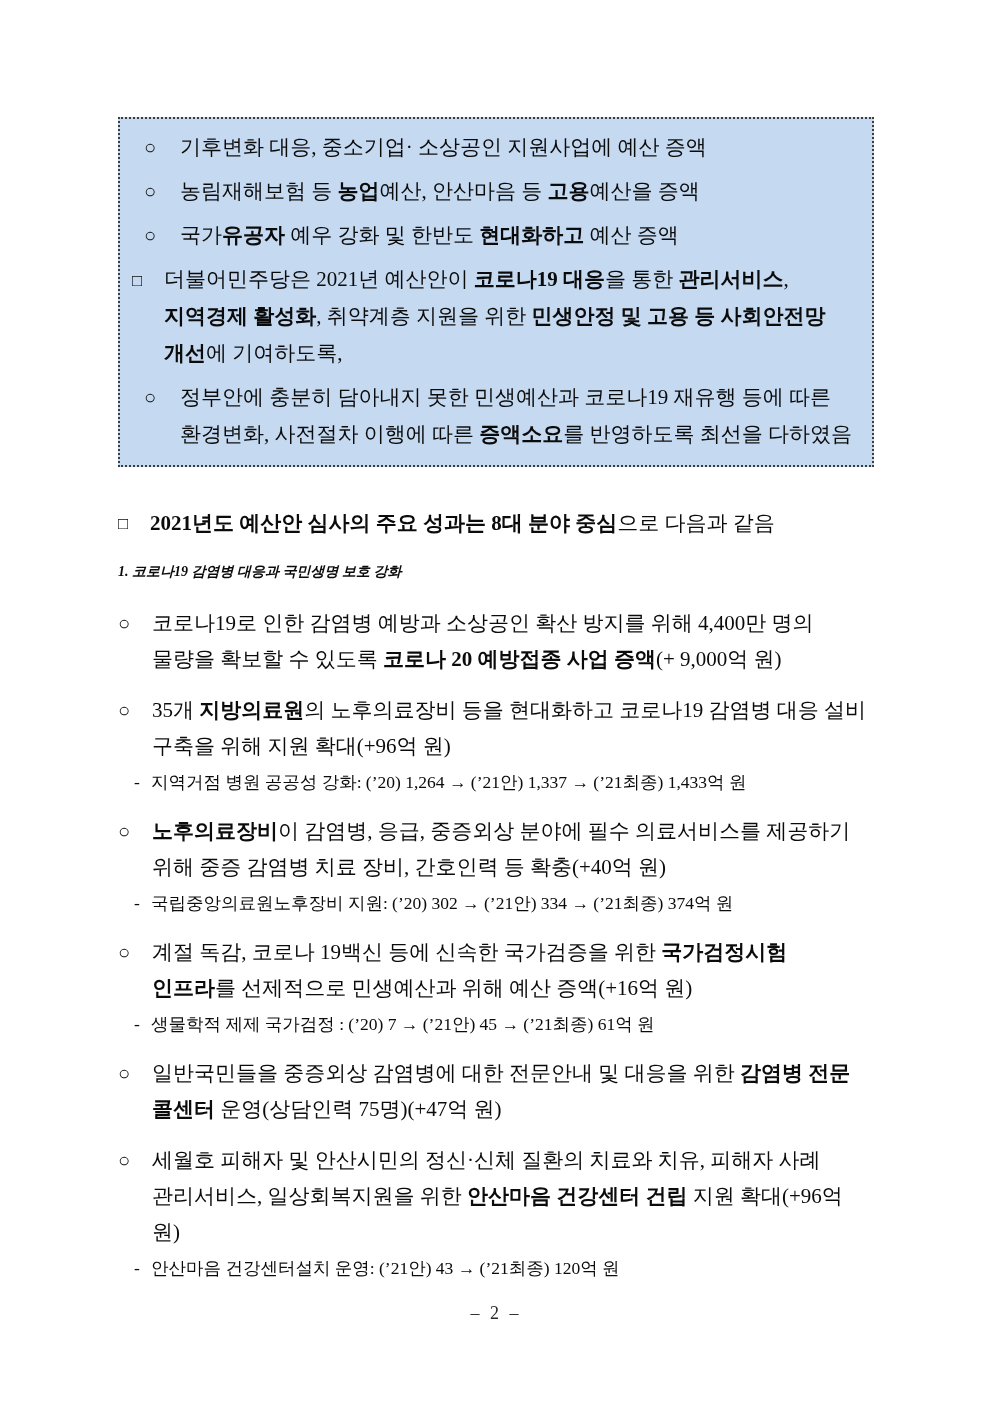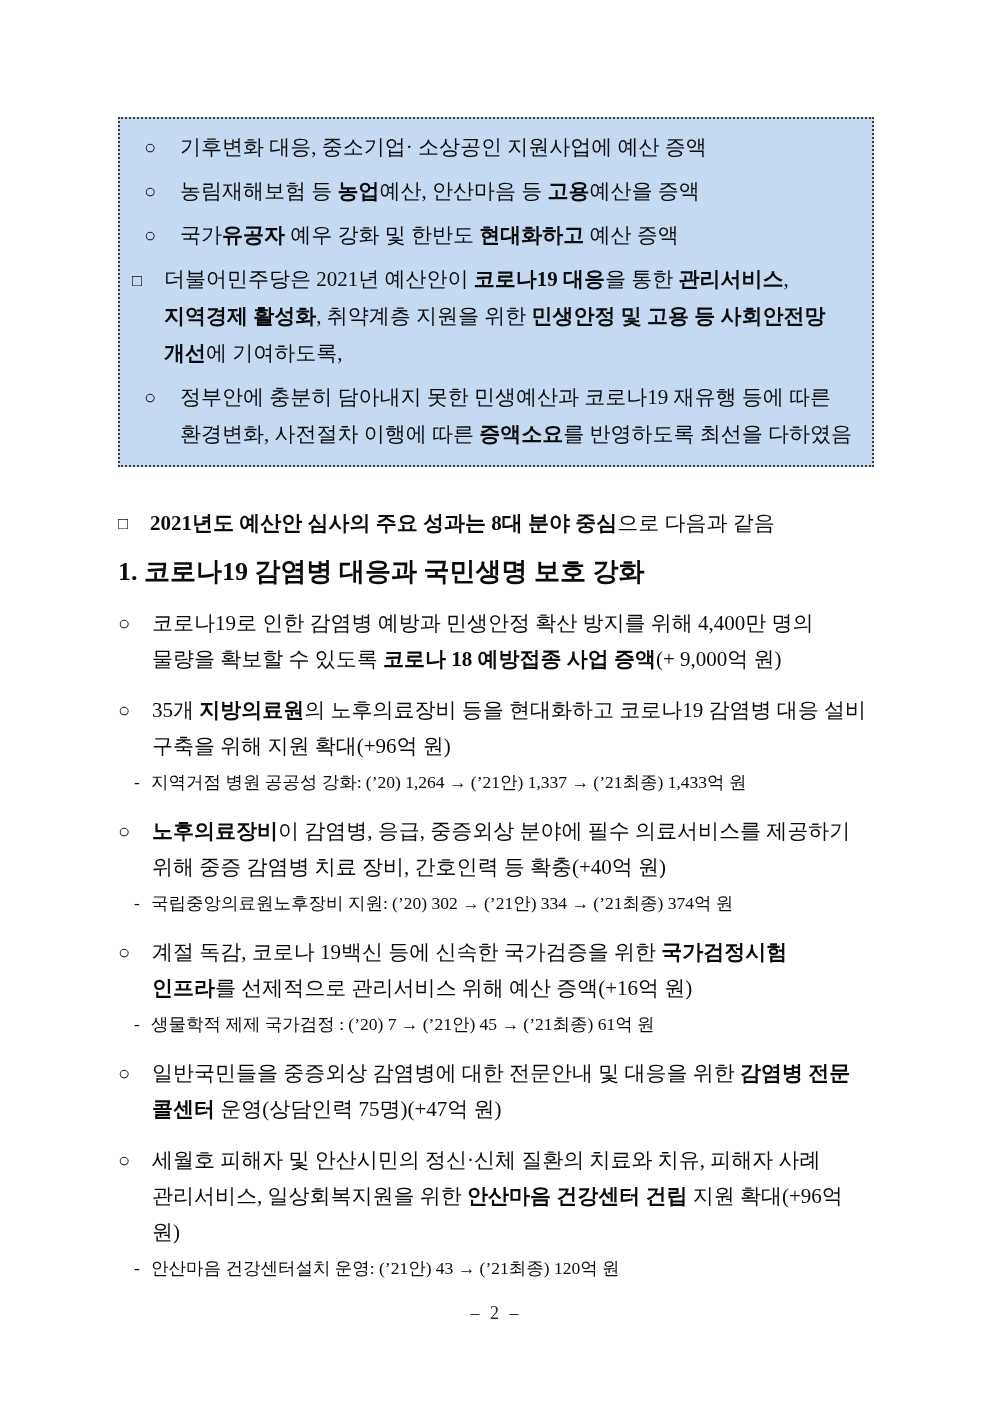--- a/index.html
+++ b/index.html
@@ -26,21 +26,21 @@
   .highlight-box .block{font-size:21px;line-height:37px;}
   .highlight-box .block + .block{margin-top:7px;}
   .highlight-box .circle{padding-left:12px;}
   .highlight-box .circle .bullet{width:36px;font-size:20px;}
   .highlight-box .check .bullet{width:32px;font-size:17px;font-weight:bold;padding-top:1px;}
 
   
   .body-blocks{margin-top:38px;width:756px;}
   .body-blocks .block{font-size:21px;line-height:36px;}
   .body-blocks .check .bullet{width:32px;font-size:17px;font-weight:bold;padding-top:1px;}
-  .body-blocks .section{margin-top:12px;font-size:26px;}
+  .body-blocks .section{margin-top:12px;font-size:14px;font-style:italic;}
   .body-blocks .circle{margin-top:15px;}
   .body-blocks .circle .bullet{width:34px;font-size:20px;}
   .body-blocks .dash{margin-top:3px;margin-left:16px;font-size:17.5px;line-height:31px;}
   .body-blocks .dash .bullet{width:17px;}
 
   .footer{
     position:absolute;left:0;top:1303px;width:992px;text-align:center;
     font-size:18px;letter-spacing:3px;color:#2a2a2a;
   }
 </style>
@@ -73,41 +73,41 @@
   <div class="body-blocks">
       <div class="block check">
         <span class="bullet">□</span>
         <span class="text"><b>2021년도 예산안 심사의 주요 성과는 8대 분야 중심</b><span>으로 다음과 같음</span></span>
       </div>
       <div class="block section">
         <span class="text"><b>1. 코로나19 감염병 대응과 국민생명 보호 강화</b></span>
       </div>
       <div class="block circle">
         <span class="bullet">○</span>
-        <span class="text"><span>코로나19로 인한 감염병 예방과 민생안정 확산 방지를 위해 4,400만 명의 물량을 확보할 수 있도록 </span><b>코로나 18 예방접종 사업 증액</b><span>(+ 9,000억 원)</span></span>
+        <span class="text"><span>코로나19로 인한 감염병 예방과 소상공인 확산 방지를 위해 4,400만 명의 물량을 확보할 수 있도록 </span><b>코로나 20 예방접종 사업 증액</b><span>(+ 9,000억 원)</span></span>
       </div>
       <div class="block circle">
         <span class="bullet">○</span>
         <span class="text"><span>35개 </span><b>지방의료원</b><span>의 노후의료장비 등을 현대화하고 코로나19 감염병 대응 설비 구축을 위해 지원 확대(+96억 원)</span></span>
       </div>
       <div class="block dash">
         <span class="bullet">-</span>
         <span class="text"><span>지역거점 병원 공공성 강화: (’20) 1,264 → (’21안) 1,337 → (’21최종) 1,433억 원</span></span>
       </div>
       <div class="block circle">
         <span class="bullet">○</span>
         <span class="text"><b>노후의료장비</b><span>이 감염병, 응급, 중증외상 분야에 필수 의료서비스를 제공하기 위해 중증 감염병 치료 장비, 간호인력 등 확충(+40억 원)</span></span>
       </div>
       <div class="block dash">
         <span class="bullet">-</span>
         <span class="text"><span>국립중앙의료원노후장비 지원: (’20) 302 → (’21안) 334 → (’21최종) 374억 원</span></span>
       </div>
       <div class="block circle">
         <span class="bullet">○</span>
-        <span class="text"><span>계절 독감, 코로나 19백신 등에 신속한 국가검증을 위한 </span><b>국가검정시험 인프라</b><span>를 선제적으로 관리서비스 위해 예산 증액(+16억 원)</span></span>
+        <span class="text"><span>계절 독감, 코로나 19백신 등에 신속한 국가검증을 위한 </span><b>국가검정시험 인프라</b><span>를 선제적으로 민생예산과 위해 예산 증액(+16억 원)</span></span>
       </div>
       <div class="block dash">
         <span class="bullet">-</span>
         <span class="text"><span>생물학적 제제 국가검정 : (’20) 7 → (’21안) 45 → (’21최종) 61억 원</span></span>
       </div>
       <div class="block circle">
         <span class="bullet">○</span>
         <span class="text"><span>일반국민들을 중증외상 감염병에 대한 전문안내 및 대응을 위한 </span><b>감염병 전문 콜센터</b><span> 운영(상담인력 75명)(+47억 원)</span></span>
       </div>
       <div class="block circle">

